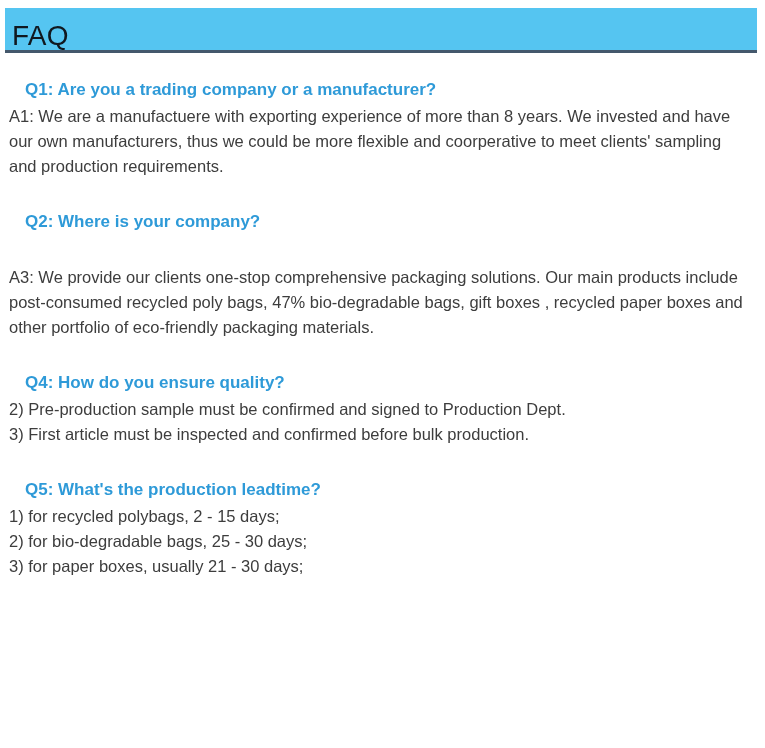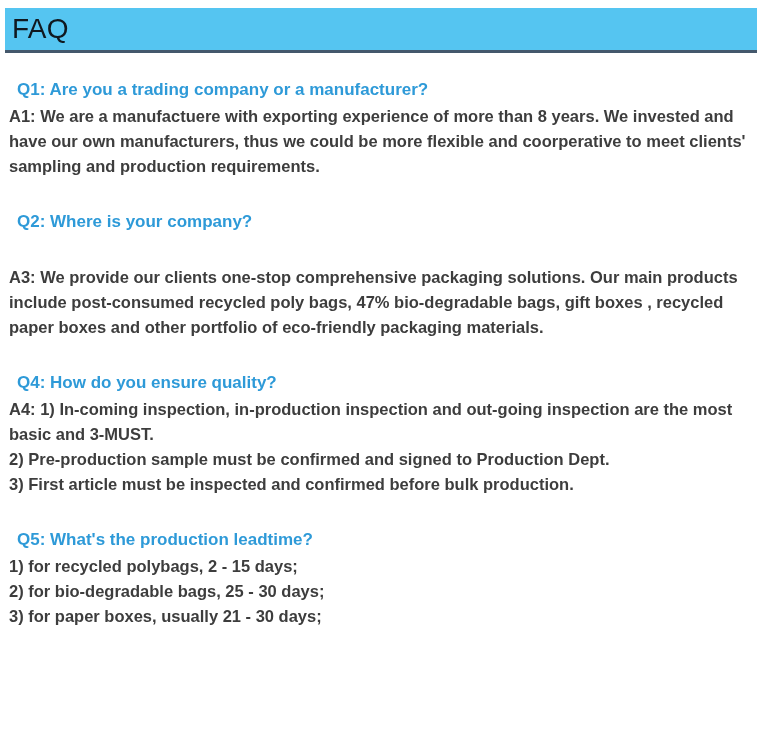--- a/index.html
+++ b/index.html
@@ -14,21 +14,21 @@
     height: 748px;
     background: #ffffff;
     overflow: hidden;
   }
   .faq-header {
     margin: 8px 8px 0 5px;
     height: 42px;
     background: #55c5f1;
     border-bottom: 3px solid #44586c;
     display: flex;
-    align-items: center;
+    align-items: flex-end;
     padding-left: 7px;
     box-sizing: content-box;
   }
   .faq-header-title {
     font-size: 28px;
     line-height: 1;
     color: #10181f;
     font-weight: 400;
     letter-spacing: 0.3px;
   }
@@ -39,28 +39,27 @@
     margin-top: 30px;
   }
   .section.first {
     margin-top: 24px;
   }
   .question {
     color: #2e9ad8;
     font-weight: bold;
     font-size: 17px;
     line-height: 26px;
-    margin: 0 0 1px 8px;
+    margin: 0 0 1px 16px;
   }
   .answer-line {
     color: #3d3d3d;
     font-size: 16.5px;
     line-height: 25px;
     margin: 0;
-    font-weight: bold;
   }
 </style>
 </head>
 <body>
 
 <div class="page">
 
   <div class="faq-header">
     <span class="faq-header-title">FAQ</span>
   </div>
@@ -75,21 +74,20 @@
     <div class="section">
       <p class="question">Q2: Where is your company?</p>
     </div>
 
     <div class="section">
       <p class="answer-line">A3: We provide our clients one-stop comprehensive packaging solutions. Our main products include post-consumed recycled poly bags, 47% bio-degradable bags, gift boxes , recycled paper boxes and other portfolio of eco-friendly packaging materials.</p>
     </div>
 
     <div class="section">
       <p class="question">Q4: How do you ensure quality?</p>
-      <p class="answer-line">A4: 1) In-coming inspection, in-production inspection and out-going inspection are the most basic and 3-MUST.</p>
       <p class="answer-line">2) Pre-production sample must be confirmed and signed to Production Dept.</p>
       <p class="answer-line">3) First article must be inspected and confirmed before bulk production.</p>
     </div>
 
     <div class="section">
       <p class="question">Q5: What's the production leadtime?</p>
       <p class="answer-line">1) for recycled polybags, 2 - 15 days;</p>
       <p class="answer-line">2) for bio-degradable bags, 25 - 30 days;</p>
       <p class="answer-line">3) for paper boxes, usually 21 - 30 days;</p>
 

